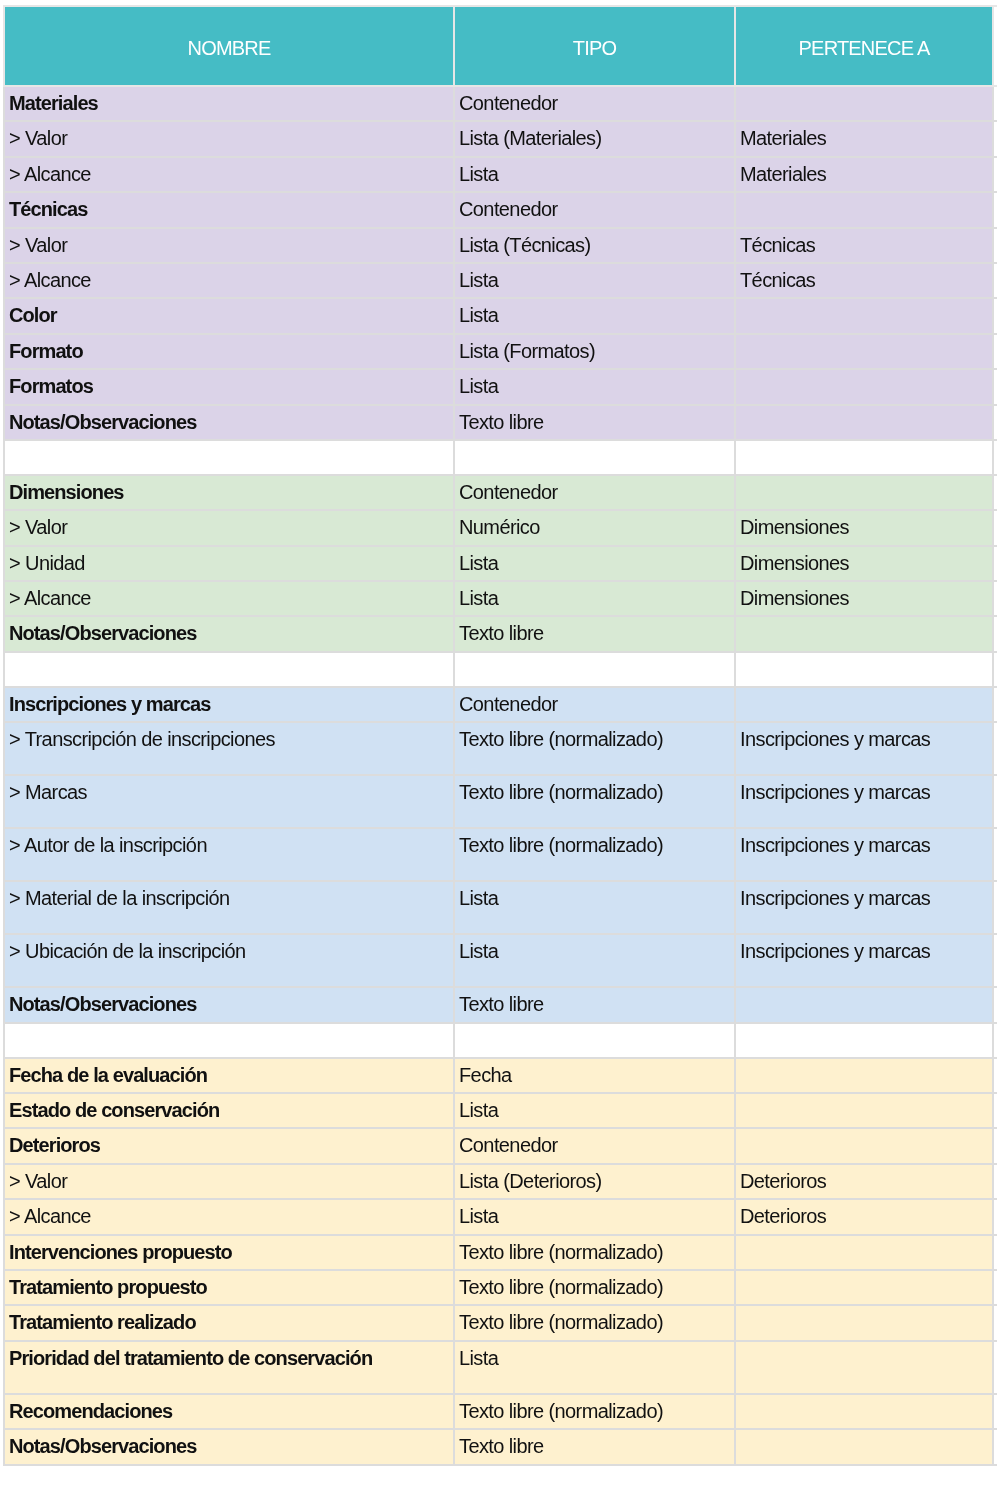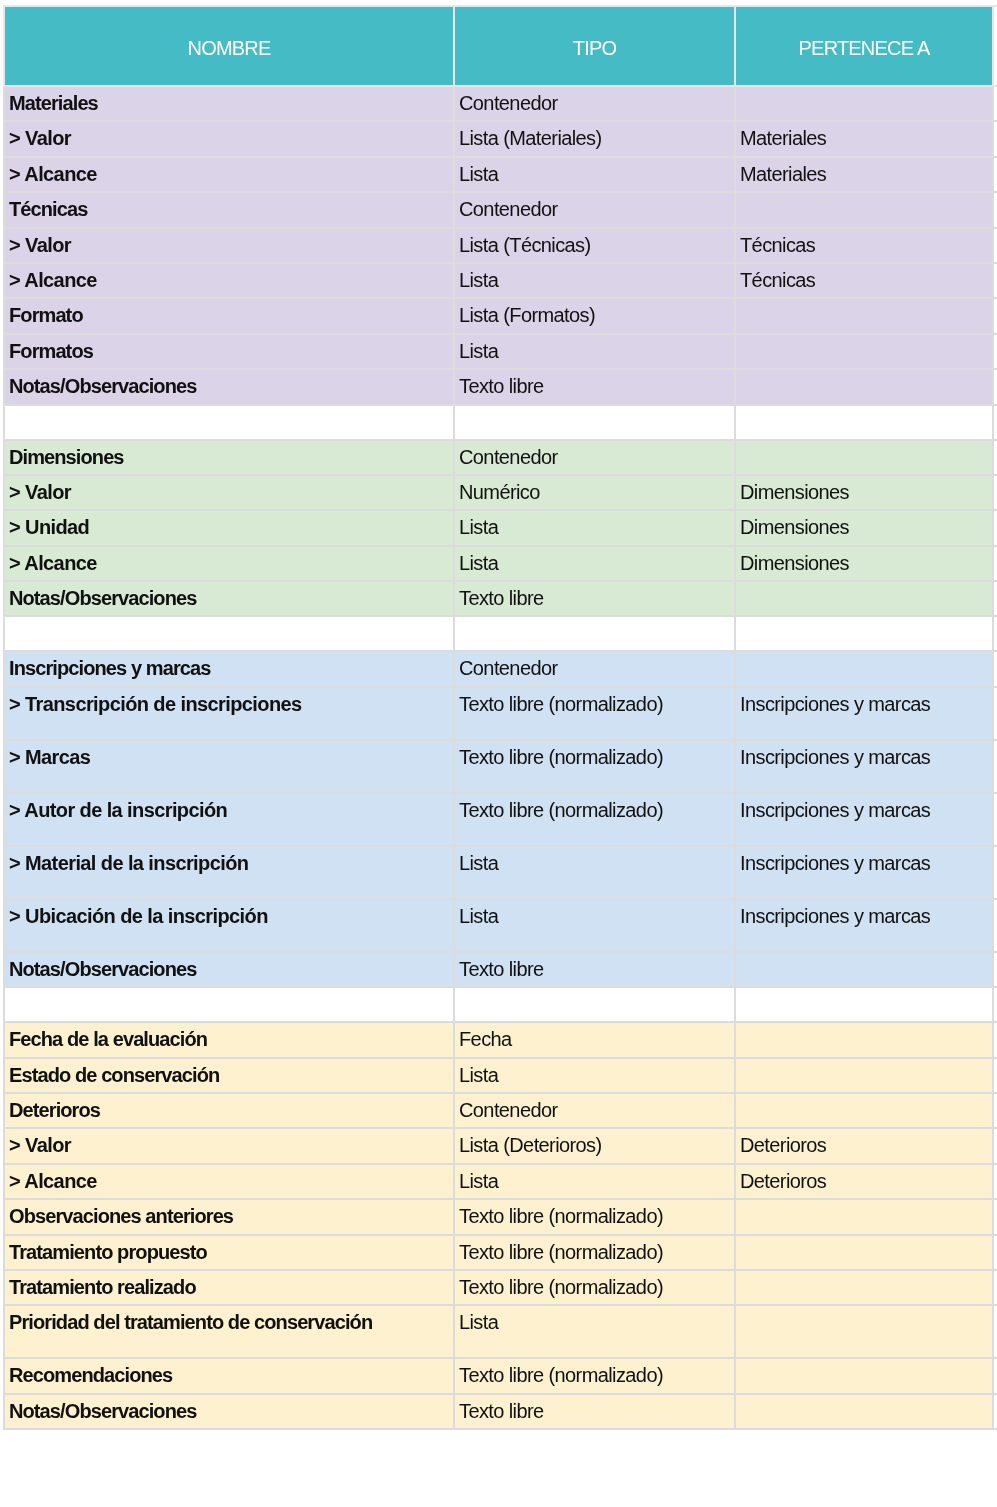--- a/index.html
+++ b/index.html
@@ -39,21 +39,21 @@
     th.edge, td.edge { background: #ffffff; border-left: 2px solid #dcdcdc; padding: 0; }
     tr.r { height: 35.4px; }
     tr.tall { height: 53px; }
     tr.gap { height: 35px; }
     tr.gap td { background: #ffffff; }
     .purple td { background: #dbd3e8; }
     .green td { background: #d8e9d4; }
     .blue td { background: #d0e1f3; }
     .yellow td { background: #fef1cf; margin-left: 48px; }
     td.name { font-weight: bold; letter-spacing: -0.9px; }
-    td.name.child { font-weight: bold; letter-spacing: -0.6px; }
+    td.name.child { font-weight: normal; letter-spacing: -0.6px; }
     td.edge { background: #ffffff !important; }
   </style>
 </head>
 <body>
 
 <div class="sheet">
   <table>
     <colgroup>
         <col class="c1">
         <col class="c2">
@@ -99,20 +99,26 @@
           <td>Técnicas</td>
           <td class="edge"></td>
         </tr>
         <tr class="purple r">
           <td class="name child">&gt; Alcance</td>
           <td>Lista</td>
           <td>Técnicas</td>
           <td class="edge"></td>
         </tr>
         <tr class="purple r">
+          <td class="name">Color</td>
+          <td>Lista</td>
+          <td></td>
+          <td class="edge"></td>
+        </tr>
+        <tr class="purple r">
           <td class="name">Formato</td>
           <td>Lista (Formatos)</td>
           <td></td>
           <td class="edge"></td>
         </tr>
         <tr class="purple r">
           <td class="name">Formatos</td>
           <td>Lista</td>
           <td></td>
           <td class="edge"></td>
@@ -237,21 +243,21 @@
           <td>Deterioros</td>
           <td class="edge"></td>
         </tr>
         <tr class="yellow r">
           <td class="name child">&gt; Alcance</td>
           <td>Lista</td>
           <td>Deterioros</td>
           <td class="edge"></td>
         </tr>
         <tr class="yellow r">
-          <td class="name">Observaciones anteriores</td>
+          <td class="name">Intervenciones propuesto</td>
           <td>Texto libre (normalizado)</td>
           <td></td>
           <td class="edge"></td>
         </tr>
         <tr class="yellow r">
           <td class="name">Tratamiento propuesto</td>
           <td>Texto libre (normalizado)</td>
           <td></td>
           <td class="edge"></td>
         </tr>

